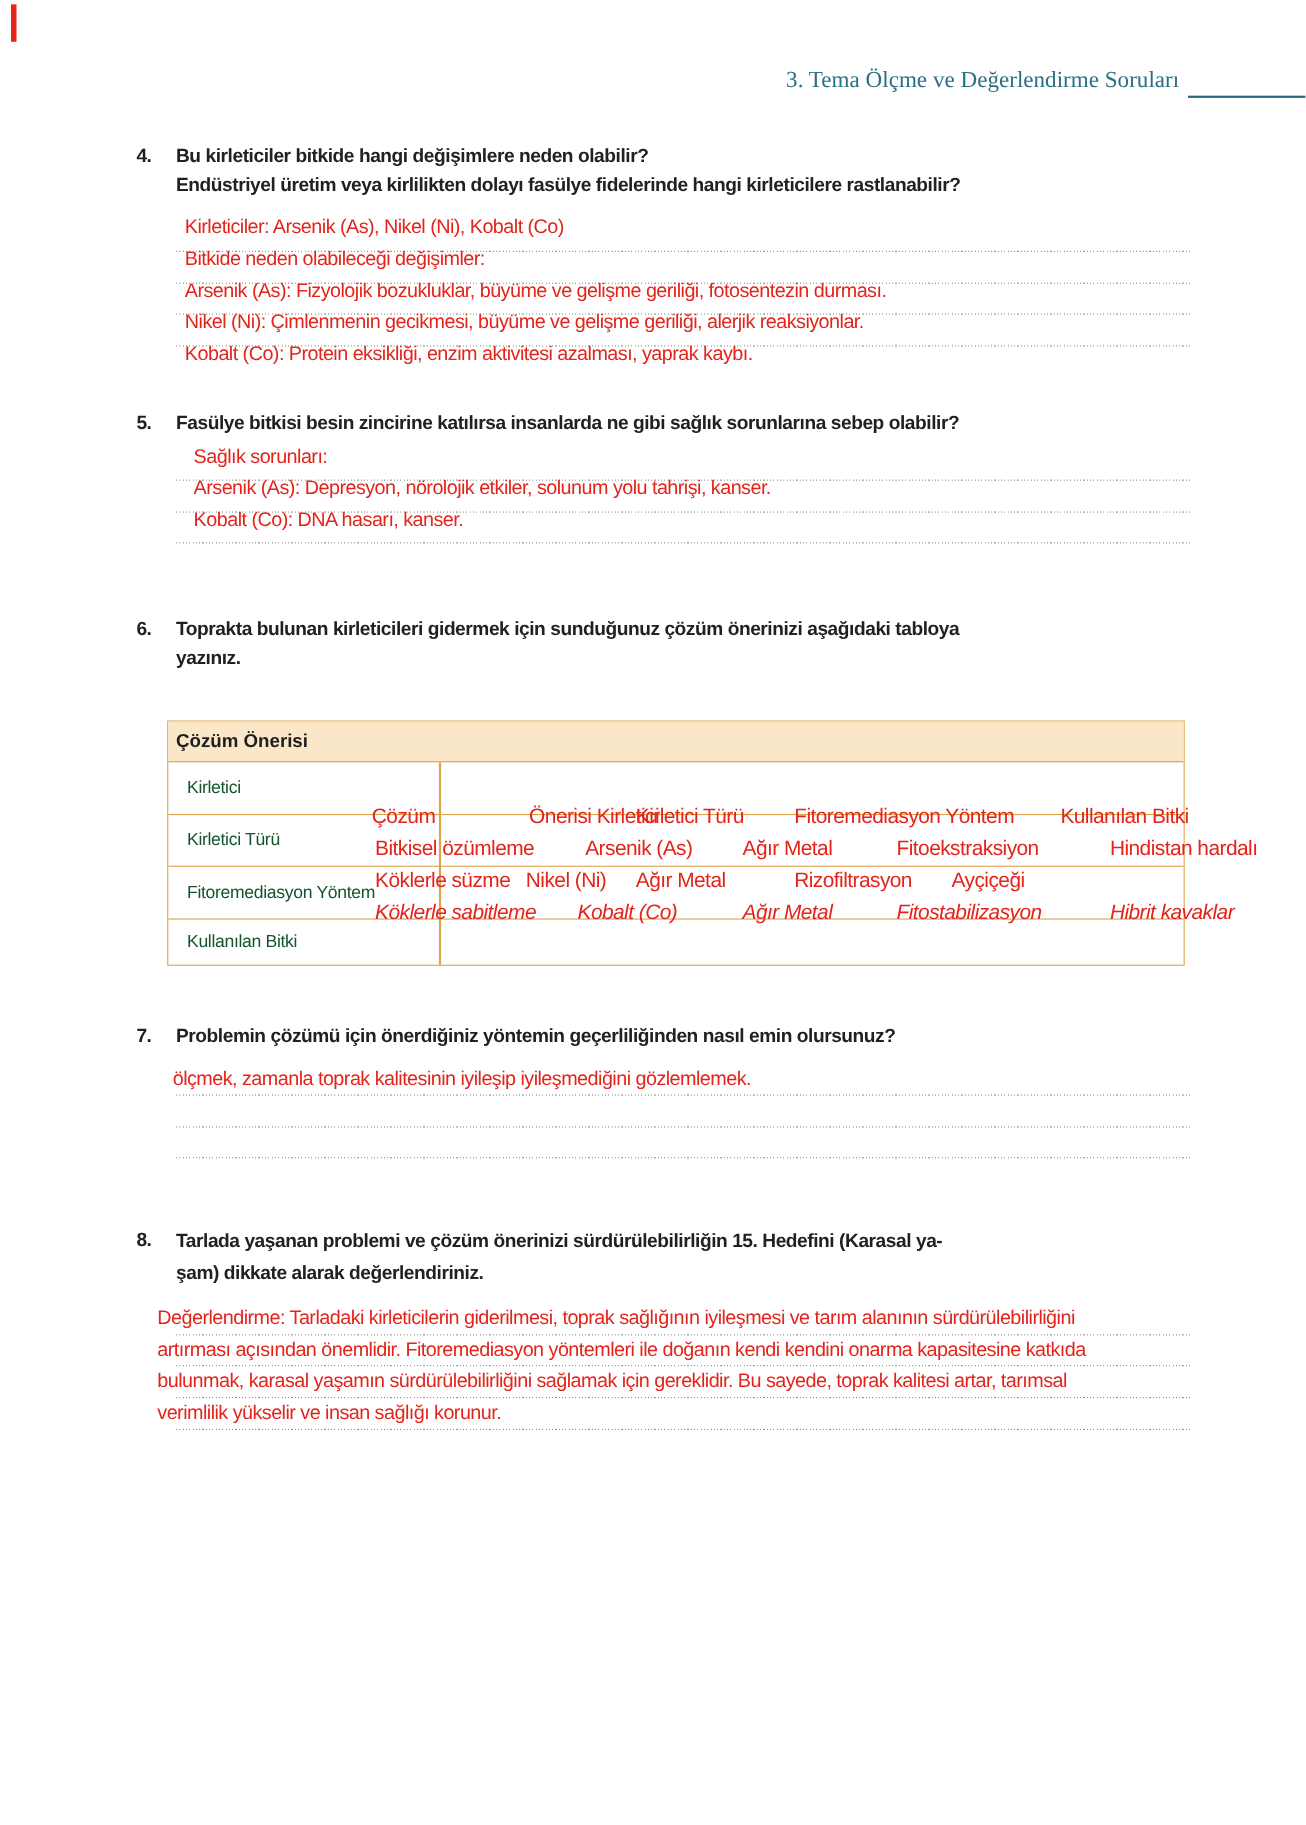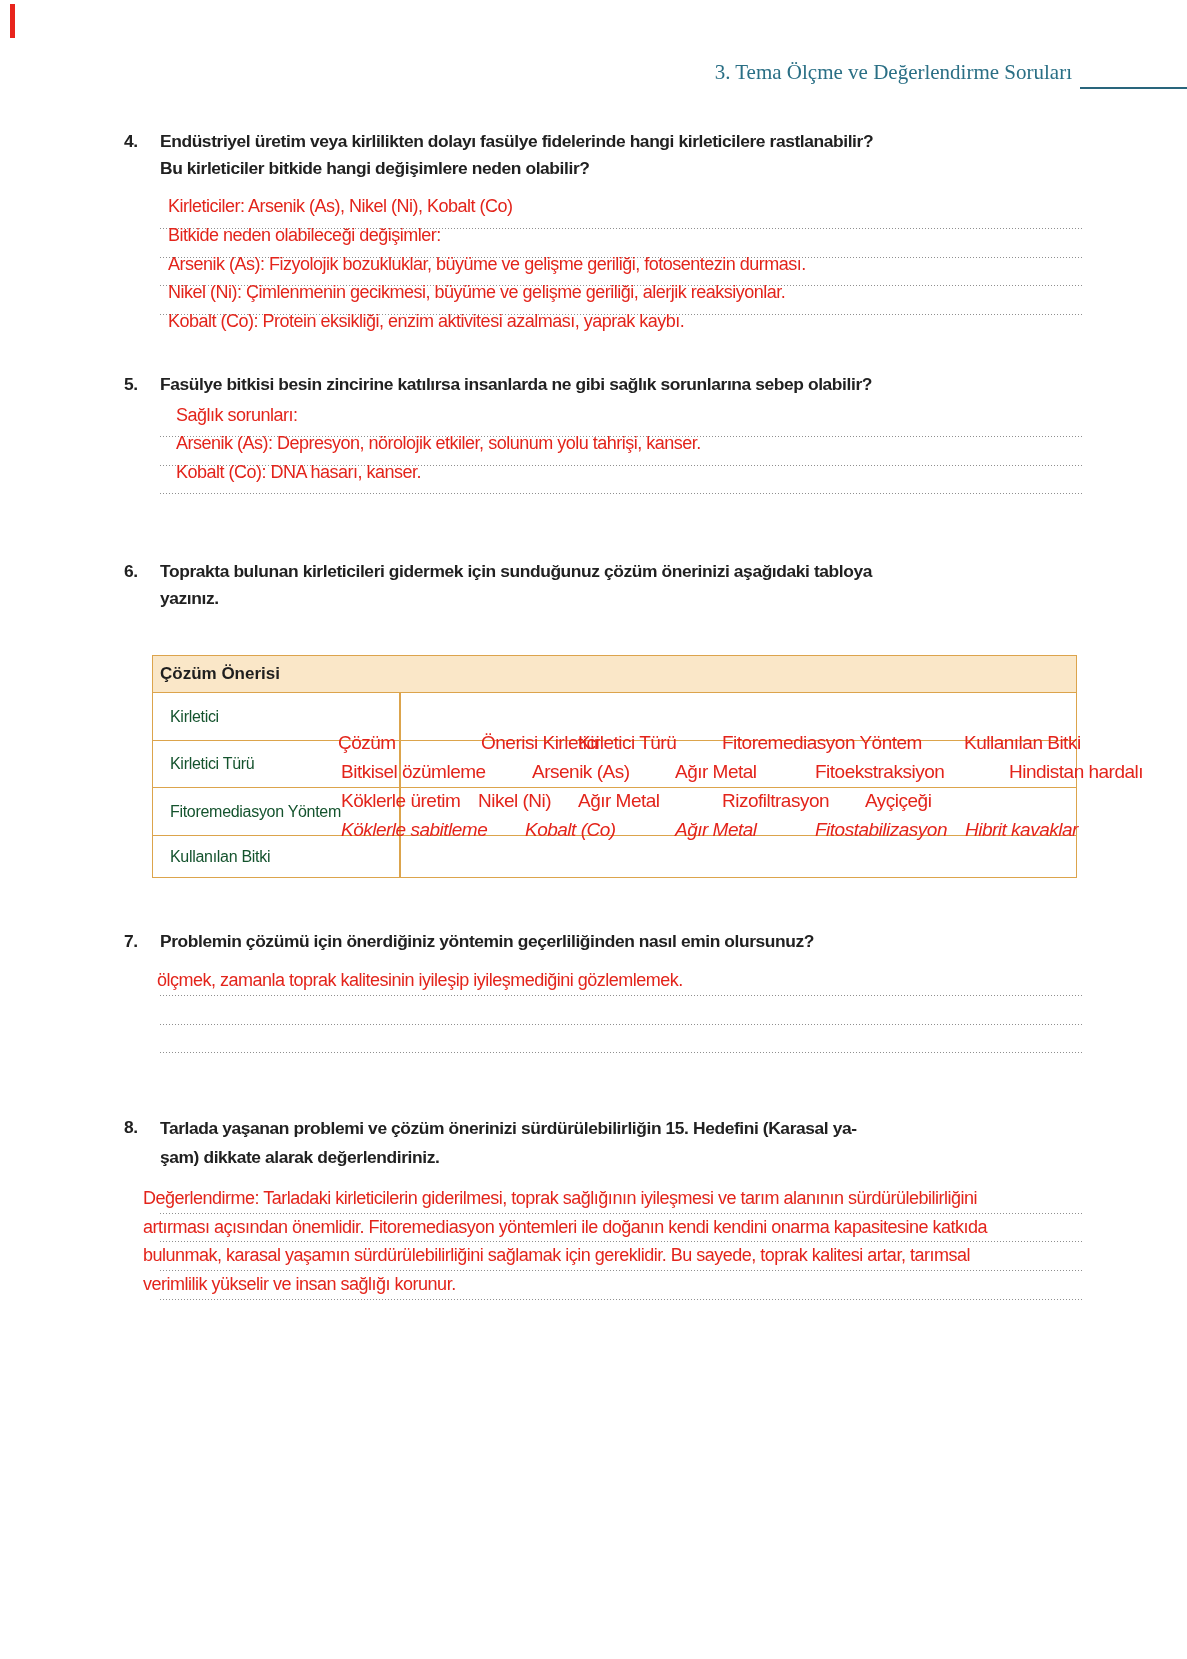--- a/index.html
+++ b/index.html
@@ -39,41 +39,41 @@
   .t-row.h1{height:48px;} .t-row.h2{height:47px;} .t-row.h3{height:48px;}
   .t-row.h4{height:42px;border-bottom:none;}
   .t-div{position:absolute;left:246px;top:37px;bottom:0;width:1.5px;background:#dca44c;}
   .t-red{position:absolute;left:0;right:0;height:26px;z-index:3;}
   .t-red span{position:absolute;top:0;white-space:nowrap;color:#e3241b;
       font-size:19px;letter-spacing:-0.5px;line-height:26px;}
   .r0{top:74px;} .r1{top:103px;} .r2{top:132px;} .r3{top:161px;font-style:italic;}
   .r0 .c0{left:185px}.r0 .c1{left:328px}.r0 .c2{left:425px}.r0 .c3{left:569px}.r0 .c4{left:811px}
   .r1 .c0{left:188px}.r1 .c1{left:379px}.r1 .c2{left:522px}.r1 .c3{left:662px}.r1 .c4{left:856px}
   .r2 .c0{left:188px}.r2 .c1{left:325px}.r2 .c2{left:425px}.r2 .c3{left:569px}.r2 .c4{left:712px}
-  .r3 .c0{left:188px}.r3 .c1{left:372px}.r3 .c2{left:522px}.r3 .c3{left:662px}.r3 .c4{left:812px}
+  .r3 .c0{left:188px}.r3 .c1{left:372px}.r3 .c2{left:522px}.r3 .c3{left:662px}.r3 .c4{left:856px}
 
   
   .page-num{position:absolute;left:1023px;top:1561px;font-family:"Liberation Serif","DejaVu Serif",serif;
       font-size:22px;color:#24333e;letter-spacing:0.5px;text-align:right;}
   .page-bar{position:absolute;left:1080px;top:1551px;width:2px;height:43px;background:#2a6f85;}
 </style>
 </head>
 <body>
 
 <div class="page">
 
   <div class="corner-tick"></div>
 
   <div class="page-head">3. Tema Ölçme ve Değerlendirme Soruları</div>
   <div class="head-rule"></div>
 
   <div class="q" style="top:128px">
     <span class="num">4.</span>
+    <div class="qline">Bu kirleticiler bitkide hangi değişimlere neden olabilir?</div>
     <div class="qline">Endüstriyel üretim veya kirlilikten dolayı fasülye fidelerinde hangi kirleticilere rastlanabilir?</div>
-    <div class="qline">Bu kirleticiler bitkide hangi değişimlere neden olabilir?</div>
   </div>
   <div class="ans" style="top:200px;--rh:28.8px;--ty:-8px;--tx:8px">
     <div class="row dot">
         <span class="red-line">Kirleticiler: Arsenik (As), Nikel (Ni), Kobalt (Co)</span>
       </div>
     <div class="row dot">
         <span class="red-line">Bitkide neden olabileceği değişimler:</span>
       </div>
     <div class="row dot">
         <span class="red-line">Arsenik (As): Fizyolojik bozukluklar, büyüme ve gelişme geriliği, fotosentezin durması.</span>
@@ -124,21 +124,21 @@
       <span class="c4">Kullanılan Bitki</span>
     </div>
     <div class="t-red r1">
       <span class="c0">Bitkisel özümleme</span>
       <span class="c1">Arsenik (As)</span>
       <span class="c2">Ağır Metal</span>
       <span class="c3">Fitoekstraksiyon</span>
       <span class="c4">Hindistan hardalı</span>
     </div>
     <div class="t-red r2">
-      <span class="c0">Köklerle üretim</span>
+      <span class="c0">Köklerle süzme</span>
       <span class="c1">Nikel (Ni)</span>
       <span class="c2">Ağır Metal</span>
       <span class="c3">Rizofiltrasyon</span>
       <span class="c4">Ayçiçeği</span>
     </div>
     <div class="t-red r3">
       <span class="c0">Köklerle sabitleme</span>
       <span class="c1">Kobalt (Co)</span>
       <span class="c2">Ağır Metal</span>
       <span class="c3">Fitostabilizasyon</span>

